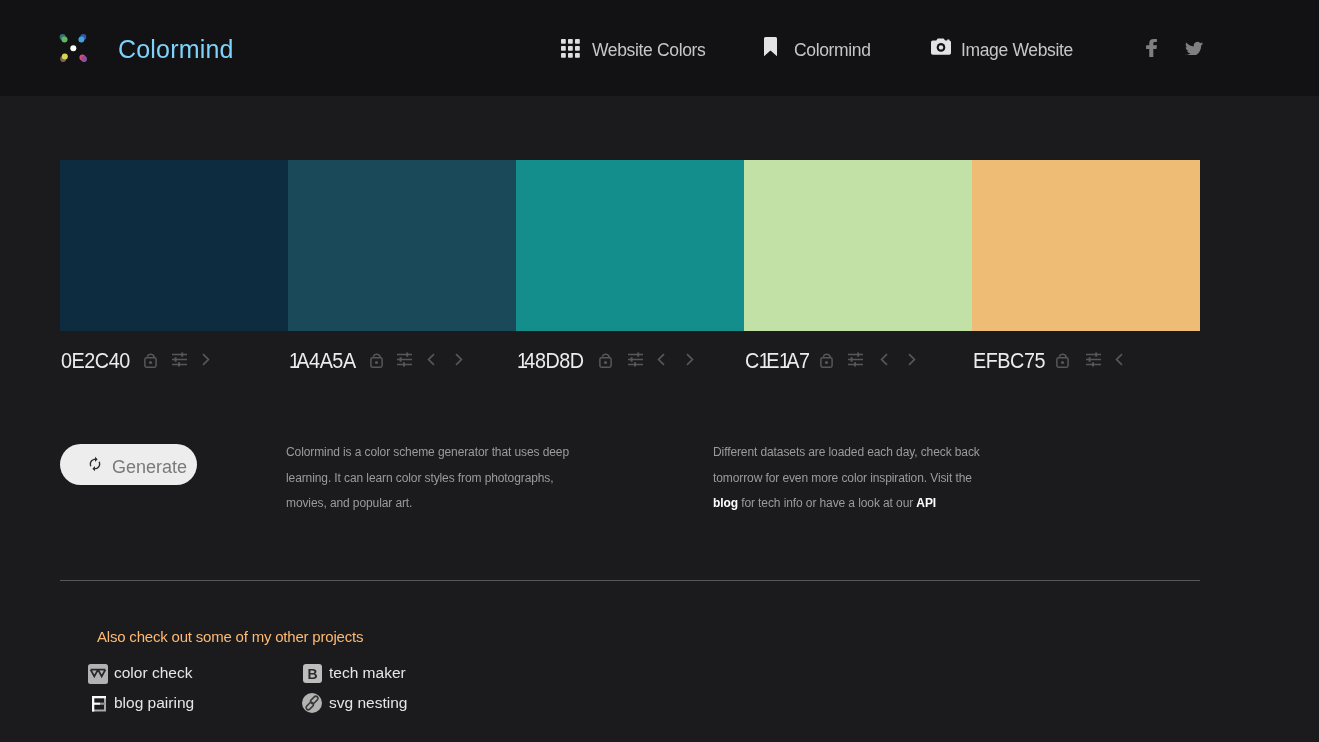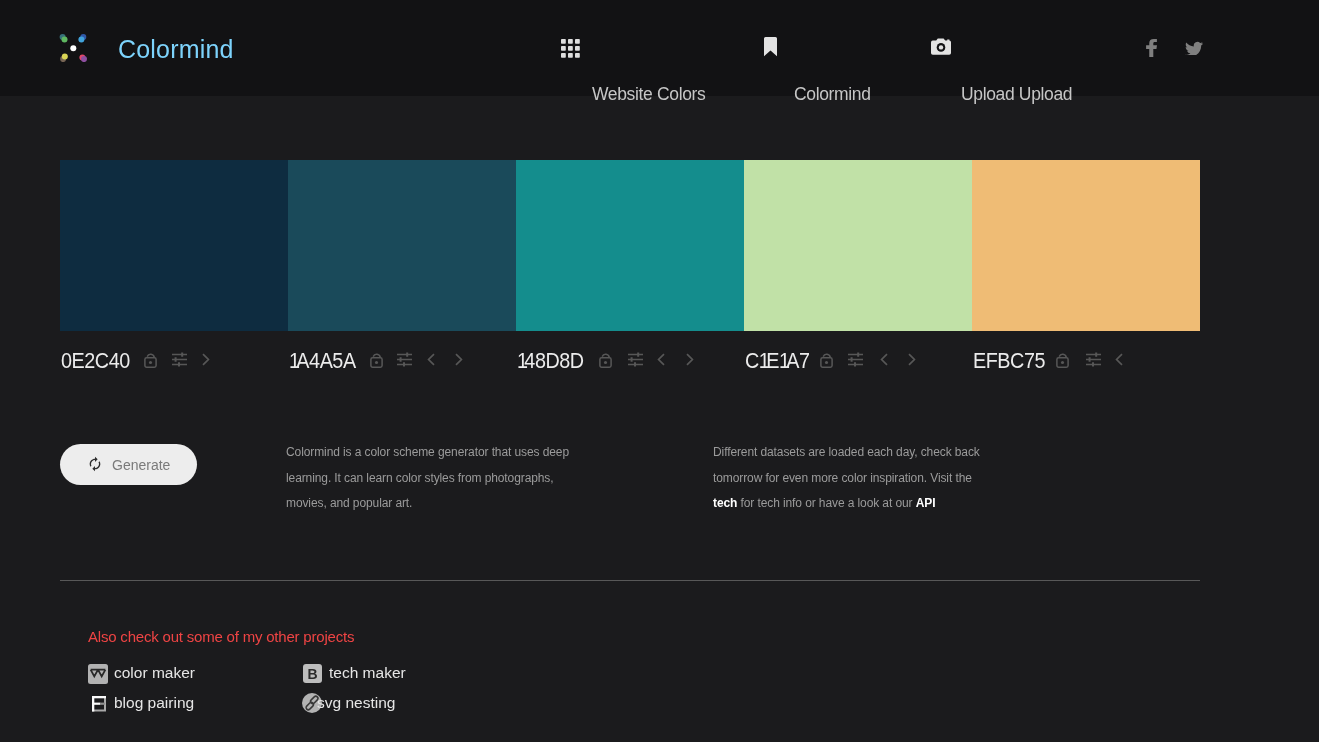--- a/index.html
+++ b/index.html
@@ -2,35 +2,35 @@
 <html><head>
 <meta charset="utf-8">
 <style>
   * { margin:0; padding:0; box-sizing:border-box; }
   html,body { width:1319px; height:742px; background:#1b1b1d; overflow:hidden; }
   body { font-family:"Liberation Sans", sans-serif; position:relative; }
   .abs { position:absolute; }
   
   #header { position:absolute; left:0; top:0; width:1319px; height:96px; background:#121214; }
   #logotext { position:absolute; left:118px; top:37px; font-size:25px; color:#7dd3fc; line-height:1; letter-spacing:0.2px; }
-  .navtext { position:absolute; top:42px; font-size:17.5px; color:#c6c6c6; line-height:1; letter-spacing:-0.35px;margin-top:44px; }
+  .navtext { position:absolute; top:42px; font-size:17.5px; color:#c6c6c6; line-height:1; letter-spacing:-0.35px; }
   
   .sw { position:absolute; top:160px; height:171px; width:228px; }
   .hex { position:absolute; top:351px; font-size:21.5px; color:#ececec; line-height:1; letter-spacing:-0.5px; transform:scaleX(0.92); transform-origin:0 50%; }
   .hex i { font-style:normal; display:inline-block; width:8px; text-align:center; }
   .gicon { position:absolute; }
   
   #genbtn { position:absolute; left:60px; top:444px; width:137px; height:41px; border-radius:20.5px; background:#ededed; }
-  #genbtn span { position:absolute; left:52px; top:14px; font-size:14px; color:#7a7a7a; line-height:1; }
+  #genbtn span { position:absolute; left:52px; top:14px; font-size:18px; color:#7a7a7a; line-height:1; }
   
   .para { position:absolute; top:440px; font-size:12px; line-height:25.5px; color:#9b9b9b; letter-spacing:-0.1px; }
   .para b { color:#ffffff; font-weight:bold; }
   
   #divider { position:absolute; left:60px; top:580px; width:1140px; height:1px; background:#585858; }
-  #alsotext { position:absolute; left:88px; top:629px; font-size:15px; color:#ef4444; line-height:1; letter-spacing:-0.2px; }
+  #alsotext { position:absolute; left:97px; top:629px; font-size:15px; color:#fdba74; line-height:1; letter-spacing:-0.2px; }
   .plink { position:absolute; font-size:15.5px; color:#e6e6e6; line-height:1; }
 </style>
 </head>
 <body>
 <svg width="0" height="0" style="position:absolute">
   <defs>
     <g id="ic-lock">
       <path d="M3.2 4.6 A3.7 3.7 0 0 1 10.3 5.4 V5.8" fill="none" stroke="#575757" stroke-width="1.5"></path>
       <rect x="0.9" y="5.8" width="11.2" height="9.4" rx="1.7" fill="none" stroke="#575757" stroke-width="1.5"></rect>
       <circle cx="6.5" cy="10.5" r="1.55" fill="#575757"></circle>
@@ -75,21 +75,21 @@
   <svg class="abs" style="left:764px;top:37px" width="13" height="20" viewBox="0 0 13 20">
     <path d="M1.5 0 h10 a1.5 1.5 0 0 1 1.5 1.5 V19.2 L6.5 13.6 L0 19.2 V1.5 A1.5 1.5 0 0 1 1.5 0 Z" fill="#e3e3e3"></path>
   </svg>
   <span class="navtext" style="left:794px">Colormind</span>
 
   <svg class="abs" style="left:931px;top:38px" width="20" height="17" viewBox="0 0 20 17">
     <path d="M1.8 2.6 h3.4 l1.6 -2.1 h5.8 l1.6 2.1 h2 v-1 h2.2 v1 A1.8 1.8 0 0 1 20 4.4 V15 a1.8 1.8 0 0 1 -1.8 1.8 H1.8 A1.8 1.8 0 0 1 0 15 V4.4 A1.8 1.8 0 0 1 1.8 2.6 Z" fill="#e3e3e3"></path>
     <circle cx="10" cy="9.4" r="4.3" fill="#121214"></circle>
     <circle cx="10" cy="9.4" r="2.2" fill="#e3e3e3"></circle>
   </svg>
-  <span class="navtext" style="left:961px">Upload Upload</span>
+  <span class="navtext" style="left:961px">Image Website</span>
 
   <svg class="abs" style="left:1146px;top:39px" width="11" height="18" viewBox="0 0 24 40">
     <path d="M7 14 H0 v8 h7 v18 h9 V22 h7 l1.2 -8 H16 v-4 c0 -2.2 0.7 -3.6 3 -3.6 H24 V0 h-7 C10.2 0 7 3.4 7 9.4 Z" fill="#7f7f7f"></path>
   </svg>
   <svg class="abs" style="left:1185px;top:40px" width="18" height="15" viewBox="0 0 24 19.5">
     <path d="M23.953 4.57a10 10 0 01-2.825.775 4.958 4.958 0 002.163-2.723c-.951.555-2.005.959-3.127 1.184a4.92 4.92 0 00-8.384 4.482C7.69 8.095 4.067 6.13 1.64 3.162a4.822 4.822 0 00-.666 2.475c0 1.71.87 3.213 2.188 4.096a4.904 4.904 0 01-2.228-.616v.06a4.923 4.923 0 003.946 4.827 4.996 4.996 0 01-2.212.085 4.936 4.936 0 004.604 3.417 9.867 9.867 0 01-6.102 2.105c-.39 0-.779-.023-1.17-.067a13.995 13.995 0 007.557 2.209c9.053 0 13.998-7.496 13.998-13.985 0-.21 0-.42-.015-.63a9.935 9.935 0 002.46-2.548z" fill="#7f7f7f"></path>
   </svg>
 </div>
 
 <div class="sw" style="left:60px;background:#0E2C40"></div>
@@ -160,30 +160,30 @@
   </svg>
 
 <div id="genbtn">
   <svg class="abs" style="left:27px;top:11.5px" width="16" height="16" viewBox="0 0 24 24">
     <path d="M12 6v3l4-4-4-4v3c-4.42 0-8 3.58-8 8 0 1.57.46 3.03 1.24 4.26L6.7 14.8c-.45-.83-.7-1.79-.7-2.8 0-3.31 2.69-6 6-6zm6.76 1.74L17.3 9.2c.44.84.7 1.79.7 2.8 0 3.31-2.69 6-6 6v-3l-4 4 4 4v-3c4.42 0 8-3.58 8-8 0-1.57-.46-3.03-1.24-4.26z" fill="#2e2e2e"></path>
   </svg>
   <span>Generate</span>
 </div>
 
 <div class="para" style="left:286px;width:420px">Colormind is a color scheme generator that uses deep<br>learning. It can learn color styles from photographs,<br>movies, and popular art.</div>
-<div class="para" style="left:713px;width:400px">Different datasets are loaded each day, check back<br>tomorrow for even more color inspiration. Visit the<br><b>tech</b> for tech info or have a look at our <b>API</b></div>
+<div class="para" style="left:713px;width:400px">Different datasets are loaded each day, check back<br>tomorrow for even more color inspiration. Visit the<br><b>blog</b> for tech info or have a look at our <b>API</b></div>
 
 <div id="divider"></div>
 <span id="alsotext">Also check out some of my other projects</span>
 
 <svg class="abs" style="left:88px;top:664px" width="20" height="20" viewBox="0 0 20 20">
   <rect x="0" y="0" width="20" height="20" rx="2.5" fill="#b2b2b2"></rect>
   <path d="M2.6 5.6 H17.4 M2.6 5.6 L6.3 12.4 L10 5.6 M10 5.6 L13.7 12.4 L17.4 5.6" fill="none" stroke="#282828" stroke-width="1.8" stroke-linejoin="miter"></path>
 </svg>
-<span class="plink" style="left:114px;top:665px">color maker</span>
+<span class="plink" style="left:114px;top:665px">color check</span>
 
 <svg class="abs" style="left:91.5px;top:696px" width="14" height="15.5" viewBox="0 0 14 15.5">
   <rect x="1" y="1" width="12" height="13.5" fill="none" stroke="#a8a8a8" stroke-width="2"></rect>
   <rect x="0" y="0" width="14" height="2.3" fill="#fafafa"></rect>
   <rect x="0" y="0" width="2.3" height="15.5" fill="#fafafa"></rect>
   <rect x="1" y="6.6" width="7.5" height="2.2" fill="#fafafa"></rect>
   <rect x="8.5" y="6.6" width="4.5" height="2.2" fill="#8f8f8f"></rect>
 </svg>
 <span class="plink" style="left:114px;top:695px">blog pairing</span>
 
@@ -193,13 +193,13 @@
 </svg>
 <span class="plink" style="left:329px;top:665px">tech maker</span>
 
 <svg class="abs" style="left:302px;top:693px" width="20" height="20" viewBox="0 0 20 20">
   <circle cx="10" cy="10" r="10" fill="#b3b3b3"></circle>
   <g fill="none" stroke="#383838" stroke-width="1.5">
     <rect x="10.1" y="2.6" width="4.3" height="8.6" rx="2.15" transform="rotate(45 12.25 6.9)"></rect>
     <rect x="5.6" y="8.8" width="4.3" height="8.6" rx="2.15" transform="rotate(45 7.75 13.1)"></rect>
   </g>
 </svg>
-<span class="plink" style="left:317px;top:695px">svg nesting</span>
+<span class="plink" style="left:329px;top:695px">svg nesting</span>
 
 </body></html>

